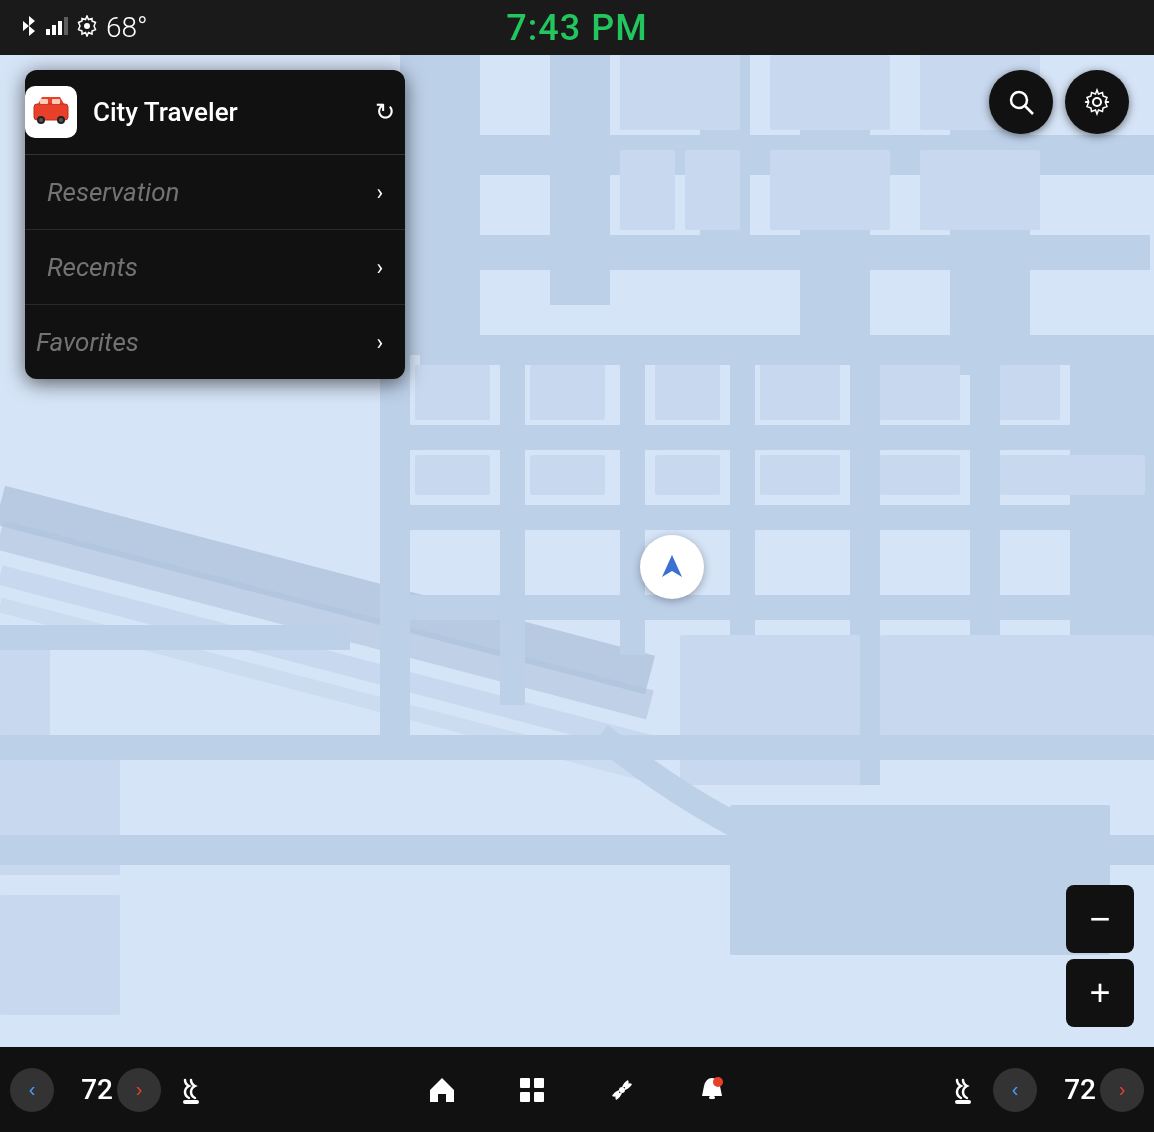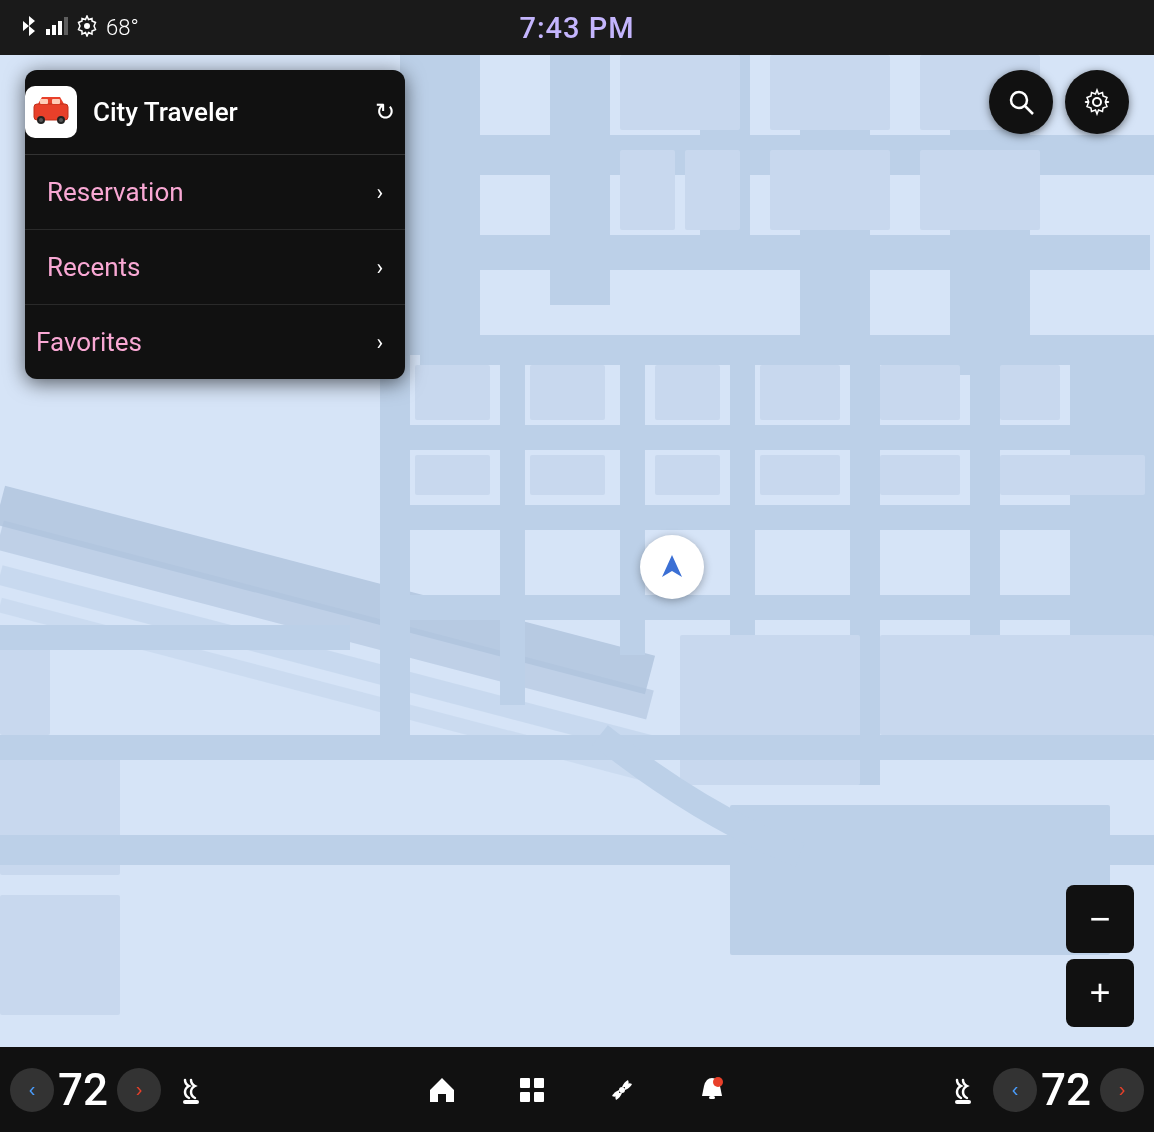--- a/index.html
+++ b/index.html
@@ -26,32 +26,32 @@
     }
     .status-left {
       display: flex;
       align-items: center;
       gap: 8px;
     }
     .status-center {
       position: absolute;
       left: 50%;
       transform: translateX(-50%);
-      font-size: 29px;
+      font-size: 36px;
       font-weight: 500;
-      color: #c4b5fd;
+      color: #22c55e;
       letter-spacing: 1px;
     }
     .status-icon {
       color: #fff;
       font-size: 16px;
     }
     .temp-display {
       color: #fff;
-      font-size: 22px;
+      font-size: 28px;
       font-weight: 300;
     }
 
     
     .map-area {
       position: absolute;
       top: 55px;
       left: 0;
       right: 0;
       bottom: 85px;
@@ -123,23 +123,24 @@
       justify-content: space-between;
       padding: 22px 22px;
       border-bottom: 1px solid #2a2a2a;
       cursor: pointer;
     }
     .menu-item:last-child {
       border-bottom: none;
       padding-left: 11px;
     }
     .menu-label {
-      color: #f9a8d4;
+      color: #737373;
       font-size: 26px;
       font-weight: 400;
+      font-style: italic;
     }
     .chevron {
       color: #fff;
       font-size: 22px;
     }
 
     
     .map-controls-top {
       position: absolute;
       top: 70px;
@@ -254,24 +255,24 @@
       font-size: 20px;
       cursor: pointer;
       display: flex;
       align-items: center;
       justify-content: center;
     }
     .temp-arrow.blue { color: #4a9eff; }
     .temp-arrow.red { color: #e8402a; }
     .temp-value {
       color: #fff;
-      font-size: 44px;
+      font-size: 28px;
       font-weight: 500;
       min-width: 55px;
-      text-align: left;
+      text-align: right;
     }
     .bottom-icon-btn {
       background: none;
       border: none;
       color: #fff;
       font-size: 28px;
       cursor: pointer;
       display: flex;
       align-items: center;
       justify-content: center;

